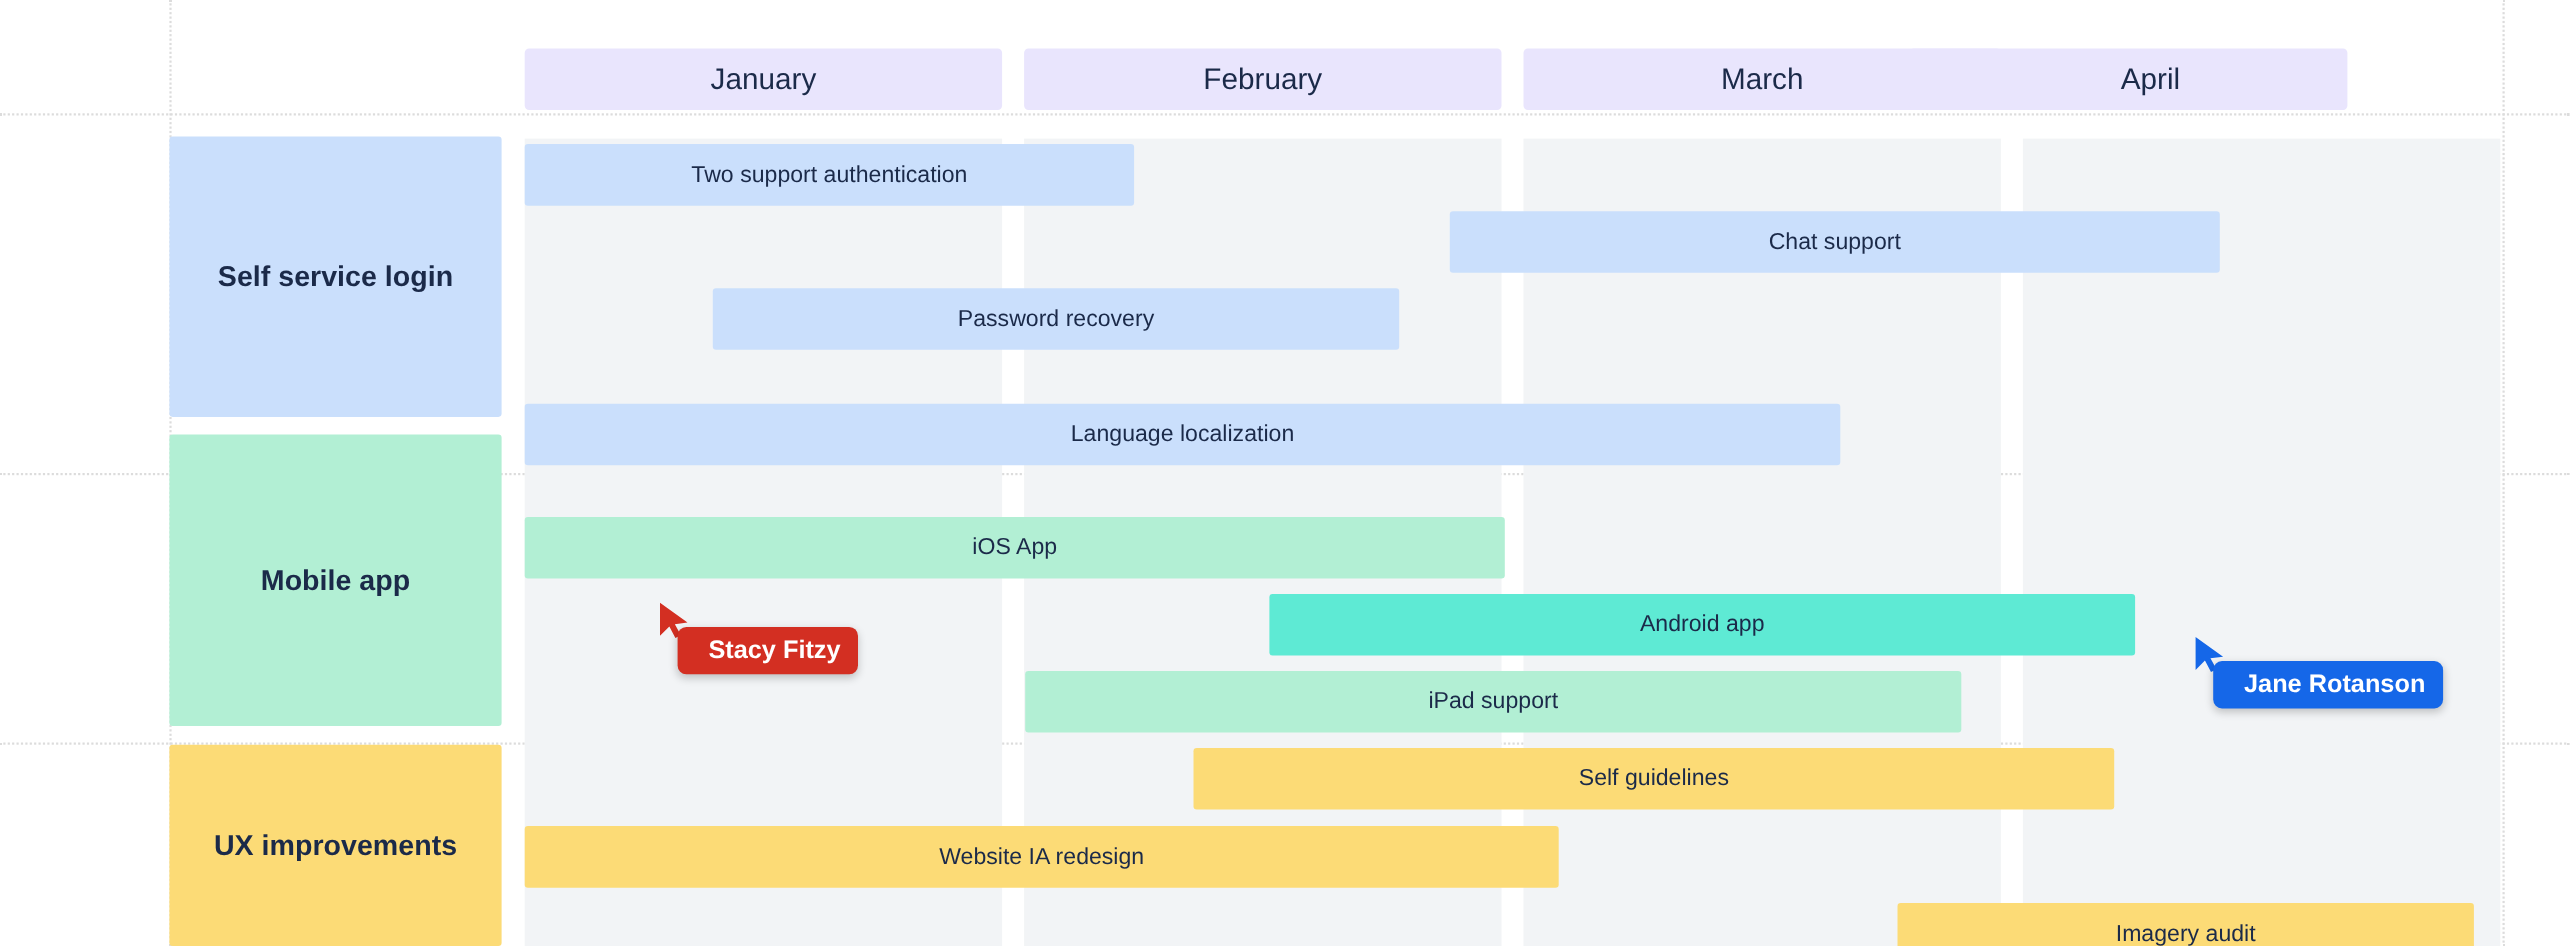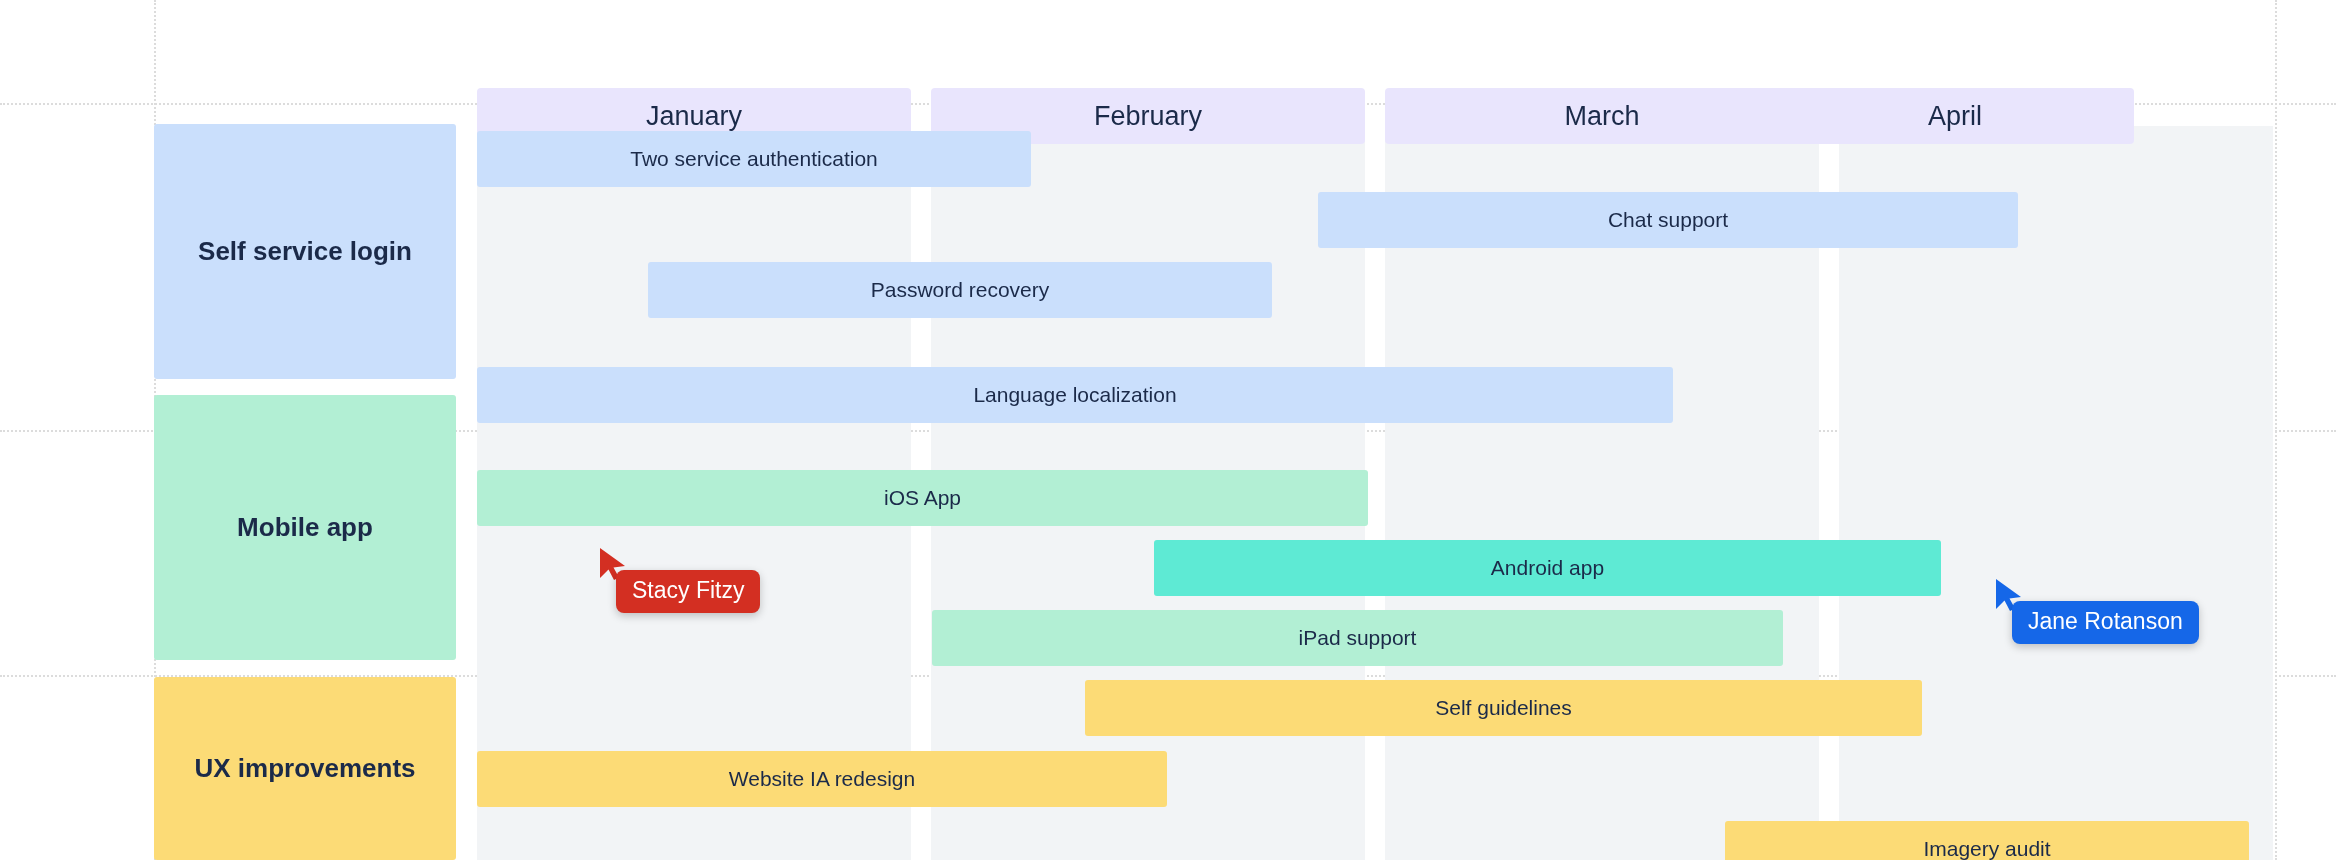--- a/index.html
+++ b/index.html
@@ -43,21 +43,20 @@
     top: 44px;
     height: 56px;
     background: #e9e5fd;
     border-radius: 4px;
     display: flex;
     align-items: center;
     justify-content: center;
     color: #1b2a49;
     font-size: 27px;
     font-weight: 400;
-    margin-top: 44px;
   }
 
   
   .col-band {
     position: absolute;
     top: 126px;
     height: 734px;
     background: #f2f4f6;
   }
 
@@ -102,22 +101,22 @@
     position: absolute;
     left: 0;
     top: 0;
   }
   .cursor-name {
     position: absolute;
     left: 18px;
     top: 23px;
     color: #ffffff;
     font-size: 23px;
-    font-weight: normal;
-    padding: 7px 16px 9px 16px;
+    font-weight: bold;
+    padding: 7px 16px 9px 28px;
     border-radius: 8px;
     white-space: nowrap;
     box-shadow: 0 3px 8px rgba(0,0,0,0.22);
   }
 </style>
 </head>
 <body>
 
 <div id="gantt-root">
 
@@ -143,29 +142,29 @@
       <div class="month-header" style="left: 1736px; width: 398px; padding-left: 40px;">April</div>
     </div>
 
   <div id="group-labels">
       <div class="group-label" style="top: 124px; height: 255px; background: rgb(202, 223, 252);">Self service login</div>
       <div class="group-label" style="top: 395px; height: 265px; background: rgb(178, 239, 212);">Mobile app</div>
       <div class="group-label" style="top: 677px; height: 183px; background: rgb(252, 219, 118);">UX improvements</div>
     </div>
 
   <div id="task-bars">
-      <div class="task-bar" style="left: 477px; top: 131px; width: 554px; background: rgb(202, 223, 252);">Two service authentication</div>
+      <div class="task-bar" style="left: 477px; top: 131px; width: 554px; background: rgb(202, 223, 252);">Two support authentication</div>
       <div class="task-bar" style="left: 1318px; top: 192px; width: 700px; background: rgb(202, 223, 252);">Chat support</div>
       <div class="task-bar" style="left: 648px; top: 262px; width: 624px; background: rgb(202, 223, 252);">Password recovery</div>
       <div class="task-bar" style="left: 477px; top: 331px; width: 1196px; background: rgb(202, 223, 252); margin-top: 36px;">Language localization</div>
       <div class="task-bar" style="left: 477px; top: 470px; width: 891px; background: rgb(178, 239, 212);">iOS App</div>
       <div class="task-bar" style="left: 1154px; top: 540px; width: 787px; background: #5eead4;">Android app</div>
       <div class="task-bar" style="left: 932px; top: 610px; width: 851px; background: rgb(178, 239, 212);">iPad support</div>
       <div class="task-bar" style="left: 1085px; top: 680px; width: 837px; background: rgb(252, 219, 118);">Self guidelines</div>
-      <div class="task-bar" style="left: 477px; top: 751px; width: 690px; background: rgb(252, 219, 118);">Website IA redesign</div>
+      <div class="task-bar" style="left: 477px; top: 751px; width: 940px; background: rgb(252, 219, 118);">Website IA redesign</div>
       <div class="task-bar" style="left: 1725px; top: 821px; width: 524px; background: rgb(252, 219, 118);">Imagery audit</div>
     </div>
 
   <div id="cursors">
       <div class="cursor" style="left: 598px; top: 547px;">
         <div class="cursor-arrow"><svg width="30" height="34" viewBox="0 0 30 34" xmlns="http://www.w3.org/2000/svg">
             <path d="M2 1 L2 31 L10.5 22.5 L16 33 L21 30.5 L15.5 20.5 L27 19 Z" fill="#d32f22"></path>
           </svg></div>
         <div class="cursor-name" style="background: rgb(211, 47, 34);">Stacy Fitzy</div>
       </div>

